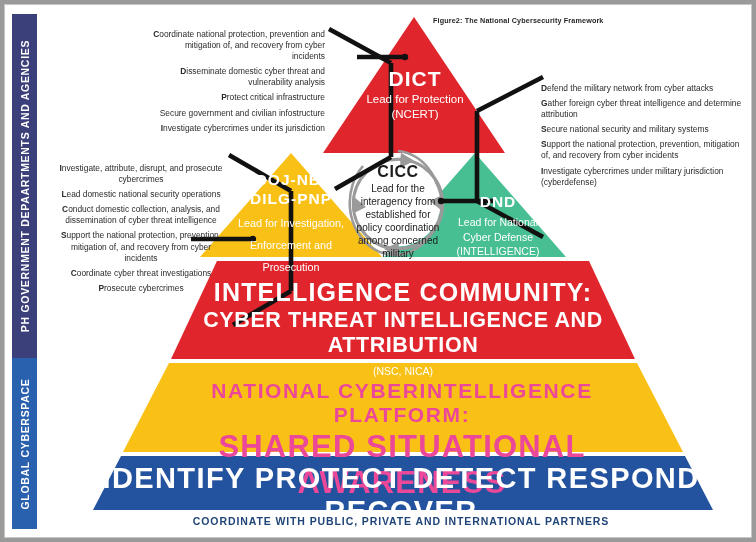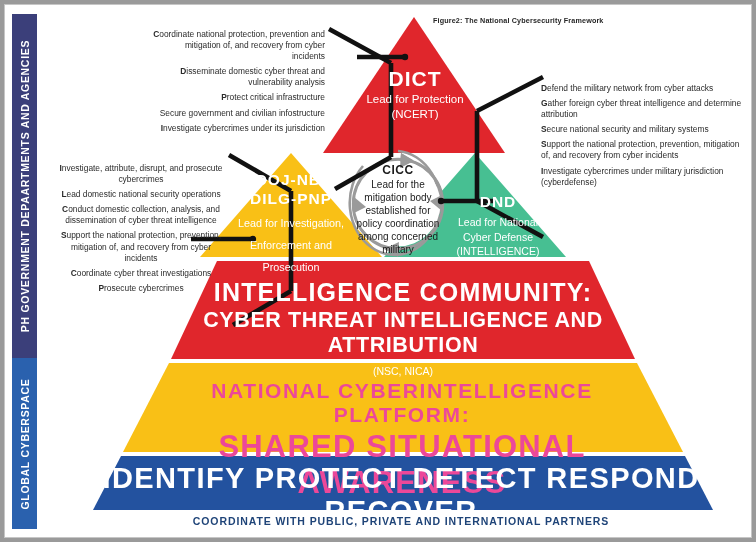--- a/index.html
+++ b/index.html
@@ -117,21 +117,21 @@
     position: absolute;
     left: 345px;
     top: 158px;
     width: 96px;
     text-align: center;
     color: #1c1c1c;
   }
   #cicc-block .cicc-title {
     font-family: "Liberation Sans Narrow", "Liberation Sans", sans-serif;
     font-weight: bold;
-    font-size: 12px;
+    font-size: 16px;
     letter-spacing: 0.6px;
     margin-bottom: 1px;
   }
   #cicc-block .cicc-sub {
     font-size: 10px;
     line-height: 1.3;
   }
 
   
   .band-text {
@@ -271,21 +271,21 @@
     <div class="shape-text" id="dnd-block">
       <div class="shape-title">DND</div>
       <div class="shape-sub">Lead for National</div>
       <div class="shape-sub">Cyber Defense</div>
       <div class="shape-sub">(INTELLIGENCE)</div>
     </div>
 
     <div id="cicc-block">
       <div class="cicc-title">CICC</div>
       <div class="cicc-sub">Lead for the</div>
-      <div class="cicc-sub">mitigation body</div>
+      <div class="cicc-sub">interagency from</div>
       <div class="cicc-sub">established for</div>
       <div class="cicc-sub">policy coordination</div>
       <div class="cicc-sub">among concerned</div>
       <div class="cicc-sub">military</div>
     </div>
 
     <div class="band-text" id="ic-block">
       <div class="l1">INTELLIGENCE COMMUNITY:</div>
       <div class="l2">CYBER THREAT INTELLIGENCE AND ATTRIBUTION</div>
       <div class="l3">(NSC, NICA)</div>

